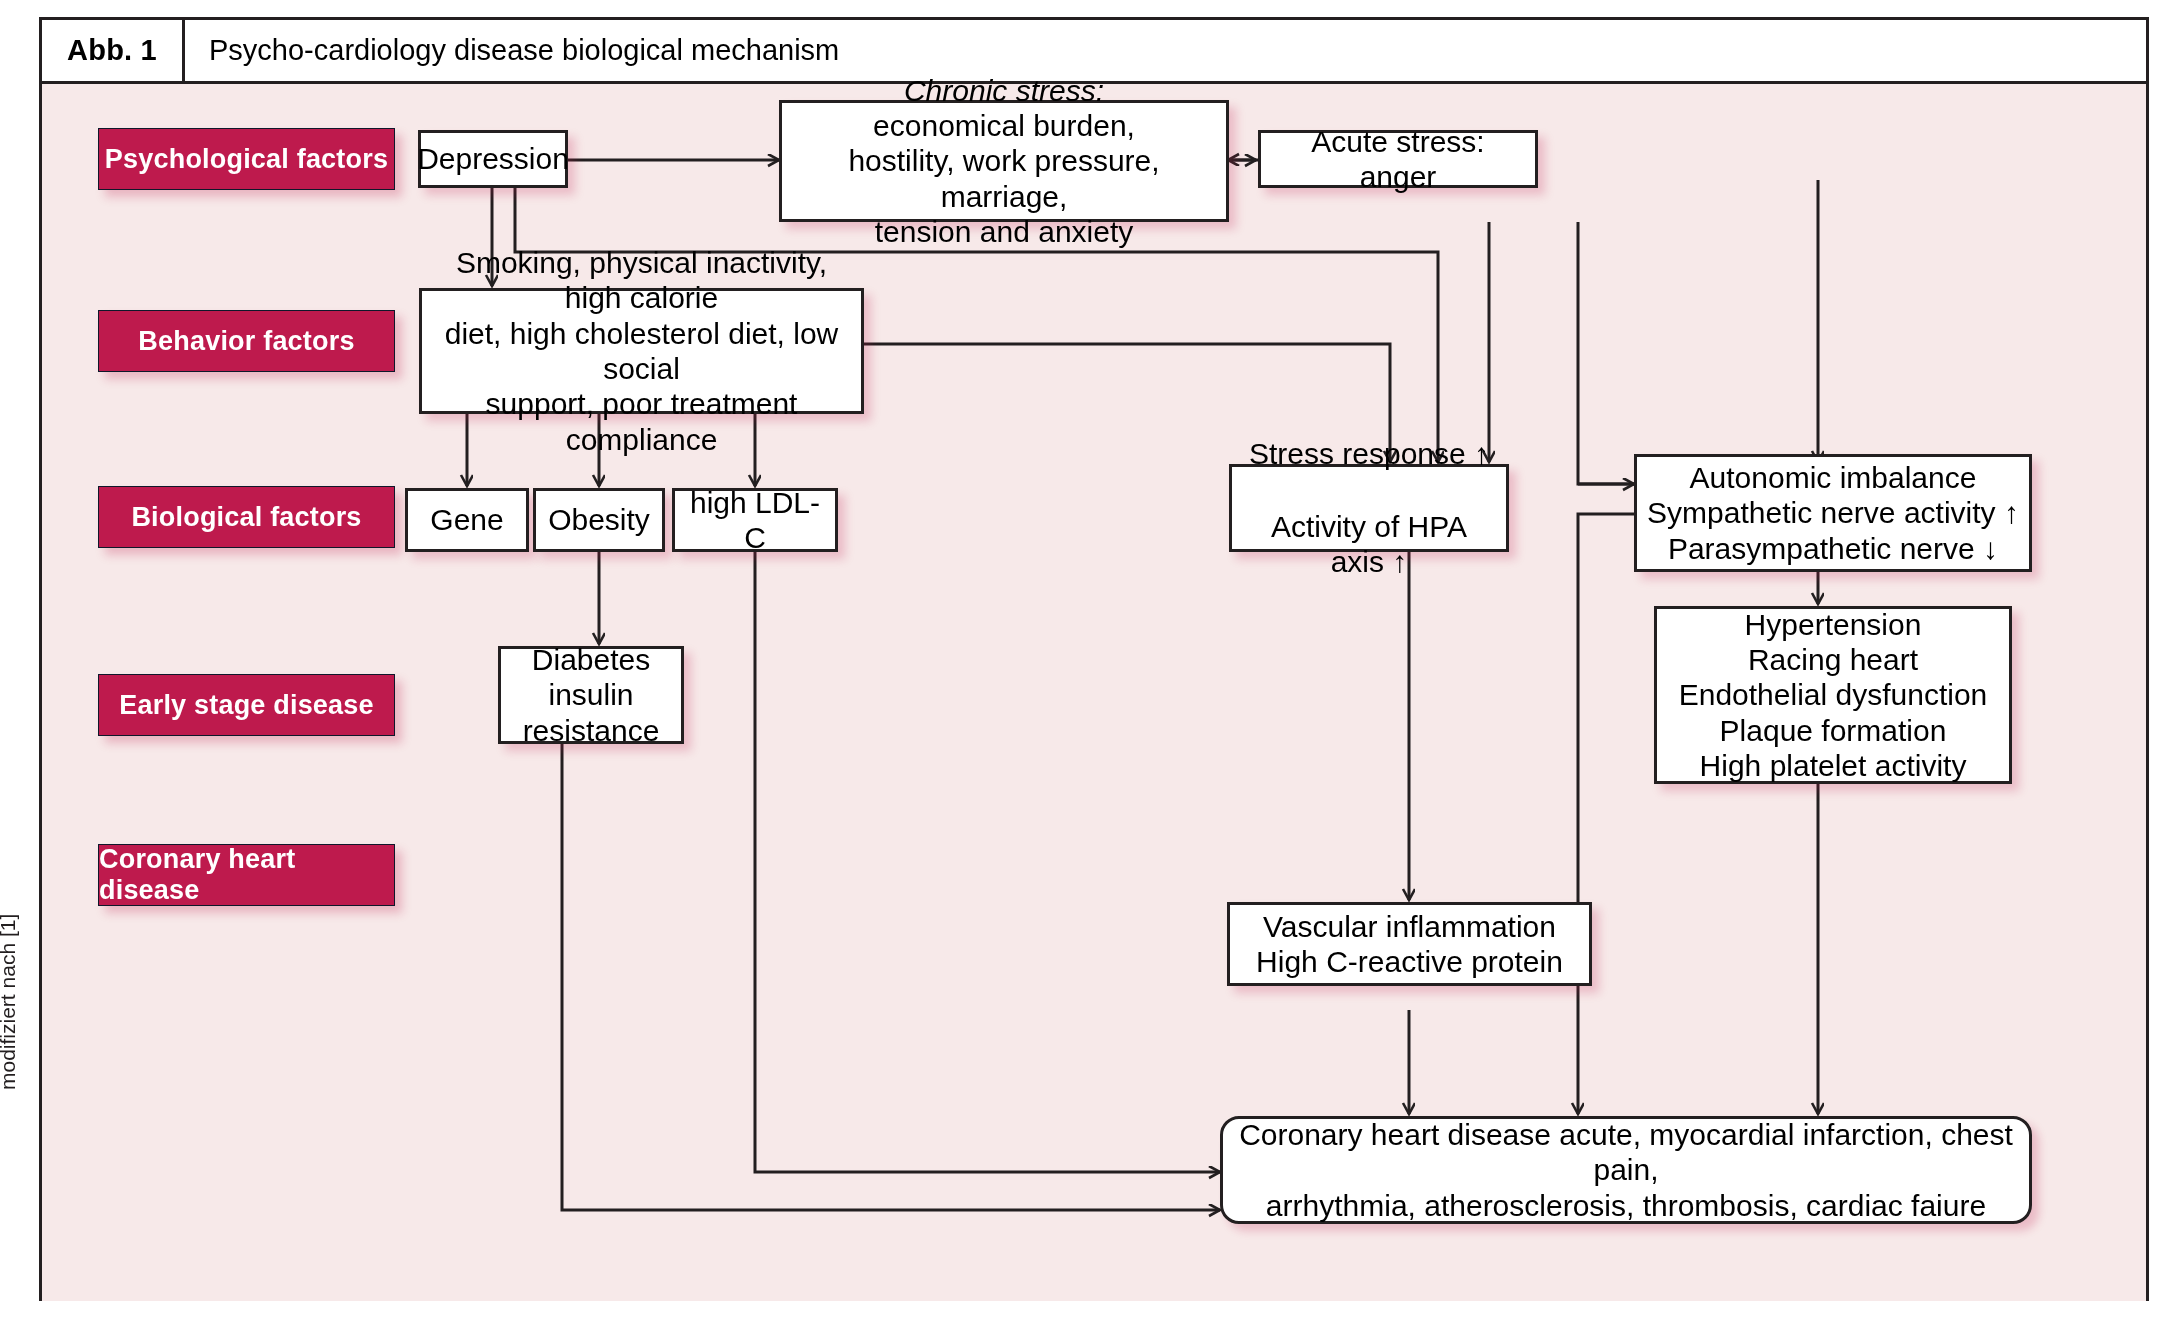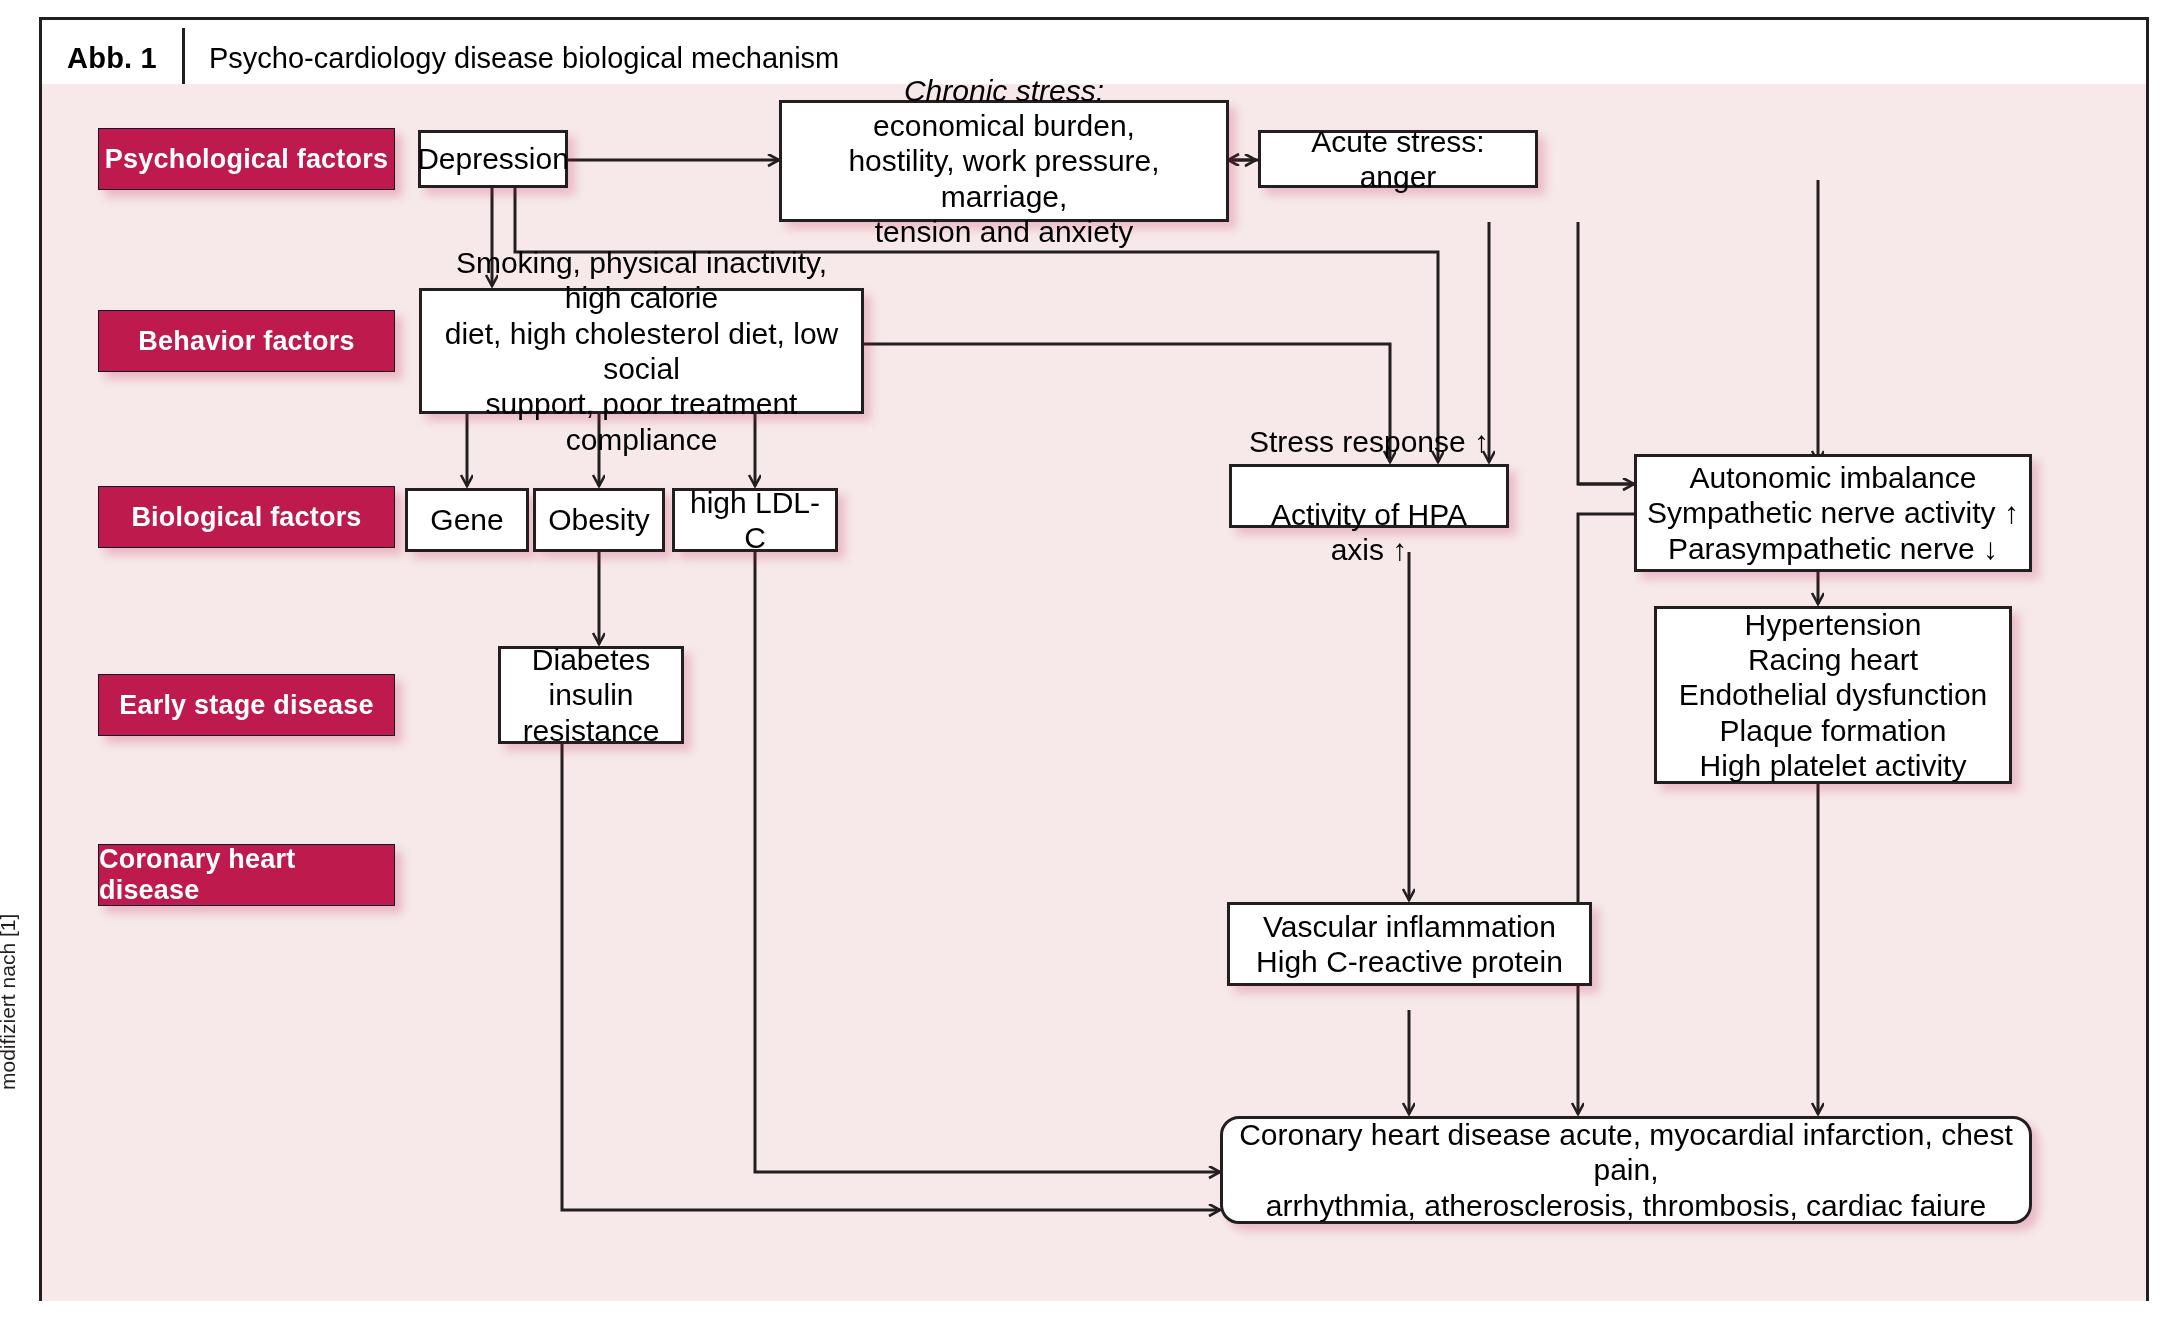--- a/index.html
+++ b/index.html
@@ -2,21 +2,21 @@
 <html><head>
 <meta charset="utf-8">
 <style>
   html,body{margin:0;padding:0;background:#ffffff;}
   body{width:2168px;height:1317px;font-family:"Liberation Sans",sans-serif;}
   #root{position:relative;width:2168px;height:1317px;overflow:hidden;background:#fff;}
 
   
   .figframe{position:absolute;left:39px;top:17px;width:2110px;height:1284px;
             border:3px solid #231f20;box-sizing:border-box;background:#fff;}
-  .fighead{position:absolute;left:0;top:8px;width:100%;height:64px;box-sizing:border-box;
+  .fighead{position:absolute;left:0;top:0;width:100%;height:64px;box-sizing:border-box;
            display:flex;align-items:stretch;background:#fff;border-bottom:3px solid #231f20;}
   .abb{display:flex;align-items:center;justify-content:center;width:140px;
        font-weight:bold;font-size:29px;color:#000;letter-spacing:.2px;}
   .headdiv{width:3px;background:#231f20;}
   .figtitle{display:flex;align-items:center;padding-left:24px;font-size:29px;color:#000;}
 
   
   .canvas{position:absolute;left:0;top:64px;width:100%;height:1217px;background:#f7e9e9;}
 
   
@@ -146,21 +146,21 @@
       </div>
 
       <div class="nodebox" style="left:491px;top:404px;width:132px;height:64px;">
         <span>Obesity</span>
       </div>
 
       <div class="nodebox" style="left:630px;top:404px;width:166px;height:64px;">
         <span>high LDL-C</span>
       </div>
 
-      <div class="nodebox" style="left:1187px;top:380px;width:280px;height:64px;flex-direction:column;gap:37px;">
+      <div class="nodebox" style="left:1187px;top:380px;width:280px;height:88px;flex-direction:column;gap:37px;">
         <span>Stress response ↑</span>
         <span>Activity of HPA axis ↑</span>
       </div>
 
       <div class="nodebox" style="left:1592px;top:370px;width:398px;height:118px;flex-direction:column;">
         <span>Autonomic imbalance</span>
         <span>Sympathetic nerve activity ↑</span>
         <span>Parasympathetic nerve ↓</span>
       </div>
 

